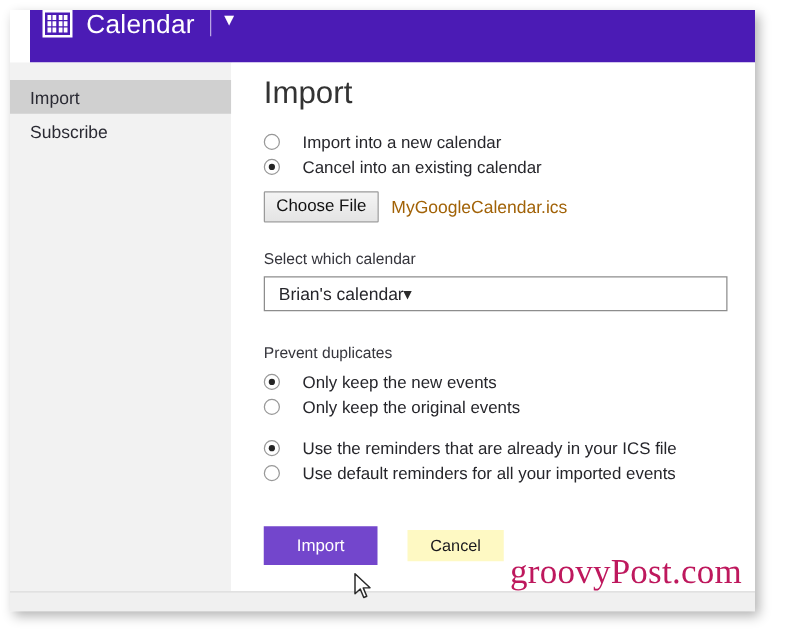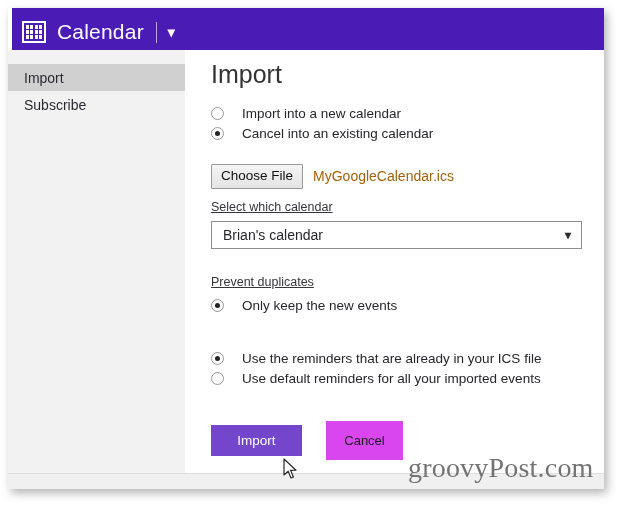--- a/index.html
+++ b/index.html
@@ -26,27 +26,27 @@
     width: 596px;
     height: 481px;
     background: #ffffff;
     box-shadow: 3px 4px 9px rgba(0,0,0,0.30);
     overflow: hidden;
   }
 
   
   .titlebar {
     position: absolute;
-    left: 4px;
+    left: 16px;
     top: 0;
     width: 596px;
     height: 48px;
     background: #4b1bb5;
     display: flex;
-    align-items: center;
+    align-items: flex-start;
   }
 
   .cal-icon {
     width: 24px;
     height: 22px;
     margin-left: 10px;
     border: 2px solid #ffffff;
     box-sizing: border-box;
     display: grid;
     grid-template-columns: repeat(4, 1fr);
@@ -175,26 +175,25 @@
     font-size: 13.5px;
     color: #26262b;
     margin-left: 18px;
     white-space: nowrap;
   }
 
   .group-label {
     font-size: 12.5px;
     color: #35353c;
     margin-bottom: 7px;
-    text-decoration: underline;
   }
 
   
   .blk-import-mode { position: absolute; left: 26px; top: 54px; }
-  .blk-file        { position: absolute; left: 26px; top: 114px; display: flex; align-items: center; }
+  .blk-file        { position: absolute; left: 26px; top: 103px; display: flex; align-items: center; }
   .blk-select      { position: absolute; left: 26px; top: 150px; }
   .blk-dupes       { position: absolute; left: 26px; top: 225px; }
   .blk-reminders   { position: absolute; left: 26px; top: 299px; }
   .blk-actions     { position: absolute; left: 26px; top: 371px; display: flex; align-items: center; }
 
   .choose-file-btn {
     font-family: "Liberation Sans", sans-serif;
     font-size: 13.5px;
     color: #101010;
     background: linear-gradient(#f4f4f4, #e4e4e4);
@@ -211,21 +210,20 @@
   }
 
   .select-box {
     width: 371px;
     height: 28px;
     border: 1px solid #8d8d8d;
     background: #ffffff;
     box-sizing: border-box;
     display: flex;
     align-items: center;
-    justify-content: space-between;
     padding: 0 10px 0 11px;
   }
   .select-value {
     font-size: 14px;
     color: #26262b;
   }
   .select-chevron {
     font-size: 12px;
     color: #2b2b2b;
     font-weight: bold;
@@ -238,37 +236,37 @@
     background: #7346cc;
     color: #ffffff;
     font-size: 13.5px;
     border: none;
     font-family: "Liberation Sans", sans-serif;
     cursor: pointer;
   }
 
   .secondary-btn {
     width: 77px;
-    height: 39px;
-    background: #d946ef;
+    height: 25px;
+    background: #fef9c3;
     color: #19191d;
     font-size: 13px;
     border: none;
     margin-left: 24px;
     font-family: "Liberation Sans", sans-serif;
     cursor: pointer;
   }
 
   .watermark {
     position: absolute;
     left: 408px;
-    top: 452px;
+    top: 442px;
     font-family: "Liberation Serif", serif;
     font-size: 28px;
-    color: #737373;
+    color: #be185d;
     letter-spacing: 0.2px;
     pointer-events: none;
   }
 
   .cursor {
     position: absolute;
     left: 283px;
     top: 458px;
     width: 16px;
     height: 23px;
@@ -340,20 +338,24 @@
             <span class="select-chevron">▾</span>
           </div>
         </div>
 
         <div class="blk-dupes">
           <div class="group-label">Prevent duplicates</div>
           <div class="radio-row">
             <span class="radio on"></span>
             <span class="radio-label">Only keep the new events</span>
           </div>
+          <div class="radio-row">
+            <span class="radio"></span>
+            <span class="radio-label">Only keep the original events</span>
+          </div>
         </div>
 
         <div class="blk-reminders">
           <div class="radio-row">
             <span class="radio on"></span>
             <span class="radio-label">Use the reminders that are already in your ICS file</span>
           </div>
           <div class="radio-row">
             <span class="radio"></span>
             <span class="radio-label">Use default reminders for all your imported events</span>

